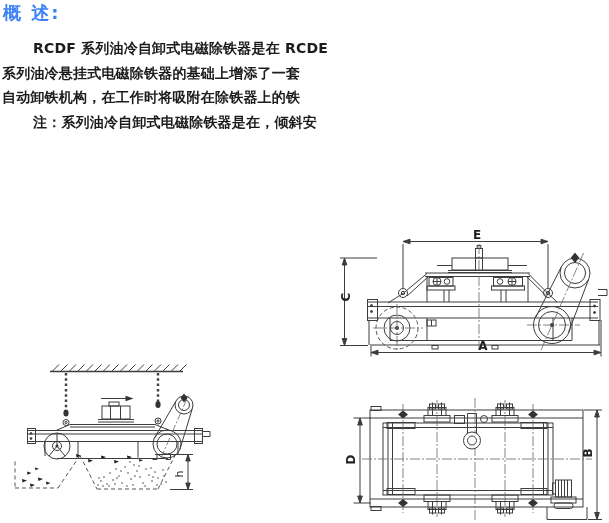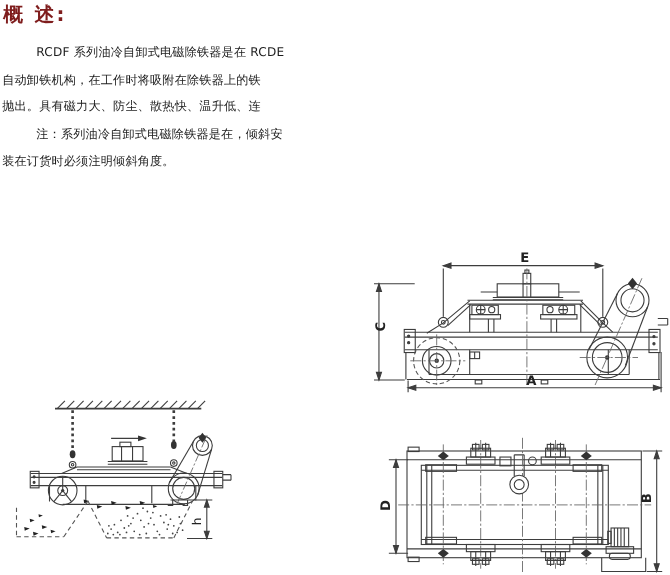--- a/index.html
+++ b/index.html
@@ -3,48 +3,47 @@
 <meta charset="utf-8">
 <style>
   html,body{margin:0;padding:0;}
   body{
     width:609px;height:523px;background:#ffffff;position:relative;overflow:hidden;
     font-family:"DejaVu Sans",sans-serif;
   }
   .page{position:absolute;inset:0;background:#fff;}
   .heading{
     position:absolute;left:3px;top:1px;margin:0;
-    font-size:18px;font-weight:bold;color:#7f1d1d;letter-spacing:2px;
+    font-size:18px;font-weight:bold;color:#3b82f6;letter-spacing:2px;
   }
   .overview{position:absolute;left:2px;top:36px;width:326px;}
   .ln{
-    margin:0;font-size:11px;line-height:24.7px;color:#1c1c1c;
-    font-weight:400;letter-spacing:0.2px;white-space:nowrap;
+    margin:0;font-size:14px;line-height:24.7px;color:#1c1c1c;
+    font-weight:700;letter-spacing:0.2px;white-space:nowrap;
   }
   .ind{text-indent:31px;}
   svg.drw{position:absolute;display:block;}
   #sideview{left:336px;top:228px;}
   #planview{left:336px;top:395px;}
   #installview{left:0px;top:360px;}
   .dimlbl{font-size:12px;fill:#222;font-weight:600;}
   .dimlbl-sm{font-size:11px;fill:#222;}
 </style>
 </head>
 <body>
 
 <div class="page">
 
   <h1 class="heading">概 述:</h1>
 
   <div class="overview">
     <p class="ln ind">RCDF 系列油冷自卸式电磁除铁器是在 RCDE</p>
+    <p class="ln">系列油冷悬挂式电磁除铁器的基础上增添了一套</p>
     <p class="ln">自动卸铁机构，在工作时将吸附在除铁器上的铁</p>
-    <p class="ln">抛出。具有磁力大、防尘、散热快、温升低、连</p>
     <p class="ln ind">注：系列油冷自卸式电磁除铁器是在，倾斜安</p>
-    <p class="ln">装在订货时必须注明倾斜角度。</p>
   </div>
 
   <svg id="sideview" class="drw" width="273" height="150" viewBox="336 228 273 150">
     <g stroke="#3d3d3d" fill="none" stroke-width="1" stroke-linecap="butt">
 
       <g>
         <line x1="403" y1="241.5" x2="548" y2="241.5"></line>
         <path d="M403,241.5 l7,-2.3 l0,4.6 z" fill="#3d3d3d"></path>
         <path d="M548,241.5 l-7,-2.3 l0,4.6 z" fill="#3d3d3d"></path>
         <line x1="403" y1="244" x2="403" y2="288"></line>

